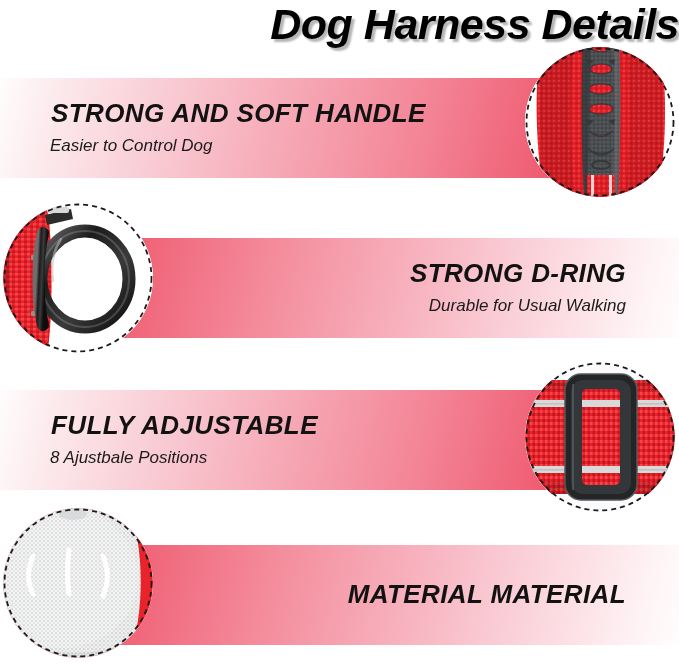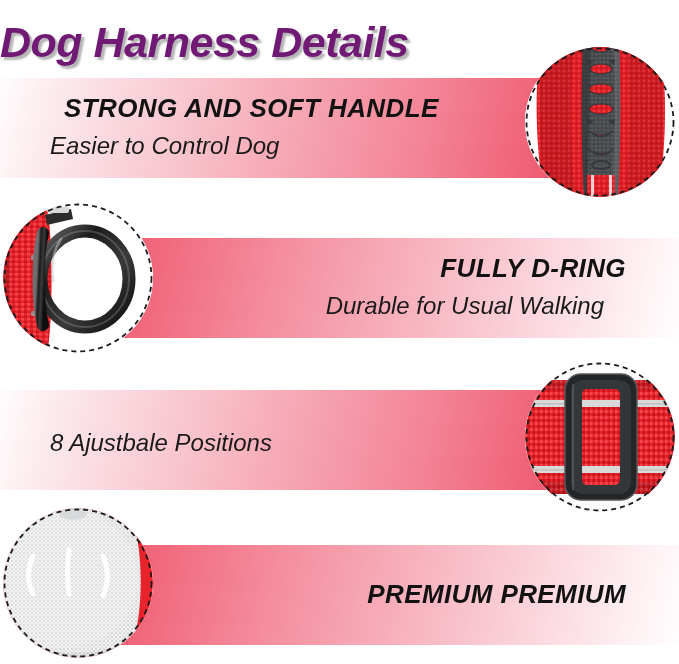--- a/index.html
+++ b/index.html
@@ -12,28 +12,28 @@
     height: 664px;
     position: relative;
     overflow: hidden;
     font-family: "Liberation Sans", sans-serif;
   }
 
   
   #title {
     position: absolute;
     left: 0;
-    top: 18px;
+    top: 0;
     width: 679px;
-    text-align: left;
+    text-align: right;
     font-size: 43px;
     font-weight: bold;
     font-style: italic;
     letter-spacing: -0.5px;
-    color: #701a75;
+    color: #000000;
     text-shadow: 3px 3px 2px rgba(120,120,120,0.55);
     white-space: nowrap;
   }
 
   
   .band {
     position: absolute;
     height: 100px;
     overflow: visible;
   }
@@ -78,29 +78,29 @@
   .b-head {
     font-size: 26px;
     font-weight: bold;
     font-style: italic;
     color: #121212;
     letter-spacing: 0.4px;
     white-space: nowrap;
     line-height: 1.15;
   }
   .b-sub {
-    font-size: 24px;
+    font-size: 17px;
     font-style: italic;
     color: #1a1a1a;
     white-space: nowrap;
     line-height: 1.3;
     margin-top: 6px;
   }
-  .band.ltr .b-head { margin-left: 14px; }
-  .band.rtl .b-sub  { margin-right: 22px; }
+  .band.ltr .b-head { margin-left: 1px; }
+  .band.rtl .b-sub  { }
 
   
   .photo {
     position: absolute;
     border-radius: 50%;
     overflow: hidden;
     background: #ffffff;
   }
   .photo svg { display: block; width: 100%; height: 100%; }
 </style>
@@ -171,21 +171,21 @@
       <rect x="66" y="128" width="3" height="40" fill="#f0f0f0" opacity="0.85"></rect>
       <rect x="84" y="128" width="3" height="40" fill="#f0f0f0" opacity="0.85"></rect>
     </g>
     <circle cx="75" cy="75" r="73.5" fill="none" stroke="#1b1b1b" stroke-width="1.8" stroke-dasharray="5 4"></circle>
   </svg>
 </div>
 
 <div class="band rtl" style="left:58px; top:238px; width:640px;">
   <div class="band-bg"></div>
   <div class="band-text">
-    <div class="b-head">FULLY D-RING</div>
+    <div class="b-head">STRONG D-RING</div>
     <div class="b-sub">Durable for Usual Walking</div>
   </div>
 </div>
 
 <div class="photo" style="left:3px; top:203px; width:150px; height:150px;">
   <svg viewBox="0 0 150 150" preserveAspectRatio="xMidYMid slice">
     <defs>
       <clipPath id="c2">
           <circle cx="75" cy="75" r="75"></circle>
         </clipPath>
@@ -222,20 +222,21 @@
 
       <path d="M58,36 C50,48 48,64 50,78" fill="none" stroke="#bfbfbf" stroke-width="2.5" opacity="0.55" stroke-linecap="round"></path>
     </g>
     <circle cx="75" cy="75" r="73.5" fill="none" stroke="#1b1b1b" stroke-width="1.8" stroke-dasharray="5 4"></circle>
   </svg>
 </div>
 
 <div class="band ltr" style="left:-20px; top:390px; width:640px;">
   <div class="band-bg"></div>
   <div class="band-text">
+    <div class="b-head">FULLY ADJUSTABLE</div>
     <div class="b-sub">8 Ajustbale Positions</div>
   </div>
 </div>
 
 <div class="photo" style="left:525px; top:362px; width:150px; height:150px;">
   <svg viewBox="0 0 150 150" preserveAspectRatio="xMidYMid slice">
     <defs>
       <clipPath id="c3">
           <circle cx="75" cy="75" r="75"></circle>
         </clipPath>
@@ -275,21 +276,21 @@
       <rect x="40" y="12" width="72" height="126" rx="16" fill="none" stroke="#55595c" stroke-width="1.5"></rect>
       <path d="M48,22 L48,128" stroke="#6b7073" stroke-width="2" opacity="0.5"></path>
     </g>
     <circle cx="75" cy="75" r="73.5" fill="none" stroke="#1b1b1b" stroke-width="1.8" stroke-dasharray="5 4"></circle>
   </svg>
 </div>
 
 <div class="band rtl" style="left:58px; top:545px; width:640px;">
   <div class="band-bg"></div>
   <div class="band-text">
-    <div class="b-head">PREMIUM PREMIUM</div>
+    <div class="b-head">MATERIAL MATERIAL</div>
   </div>
 </div>
 
 <div class="photo" style="left:3px; top:508px; width:150px; height:150px;">
   <svg viewBox="0 0 150 150" preserveAspectRatio="xMidYMid slice">
     <defs>
       <clipPath id="c4">
           <circle cx="75" cy="75" r="75"></circle>
         </clipPath>
       <pattern id="meshwhite" width="4" height="4" patternUnits="userSpaceOnUse">

